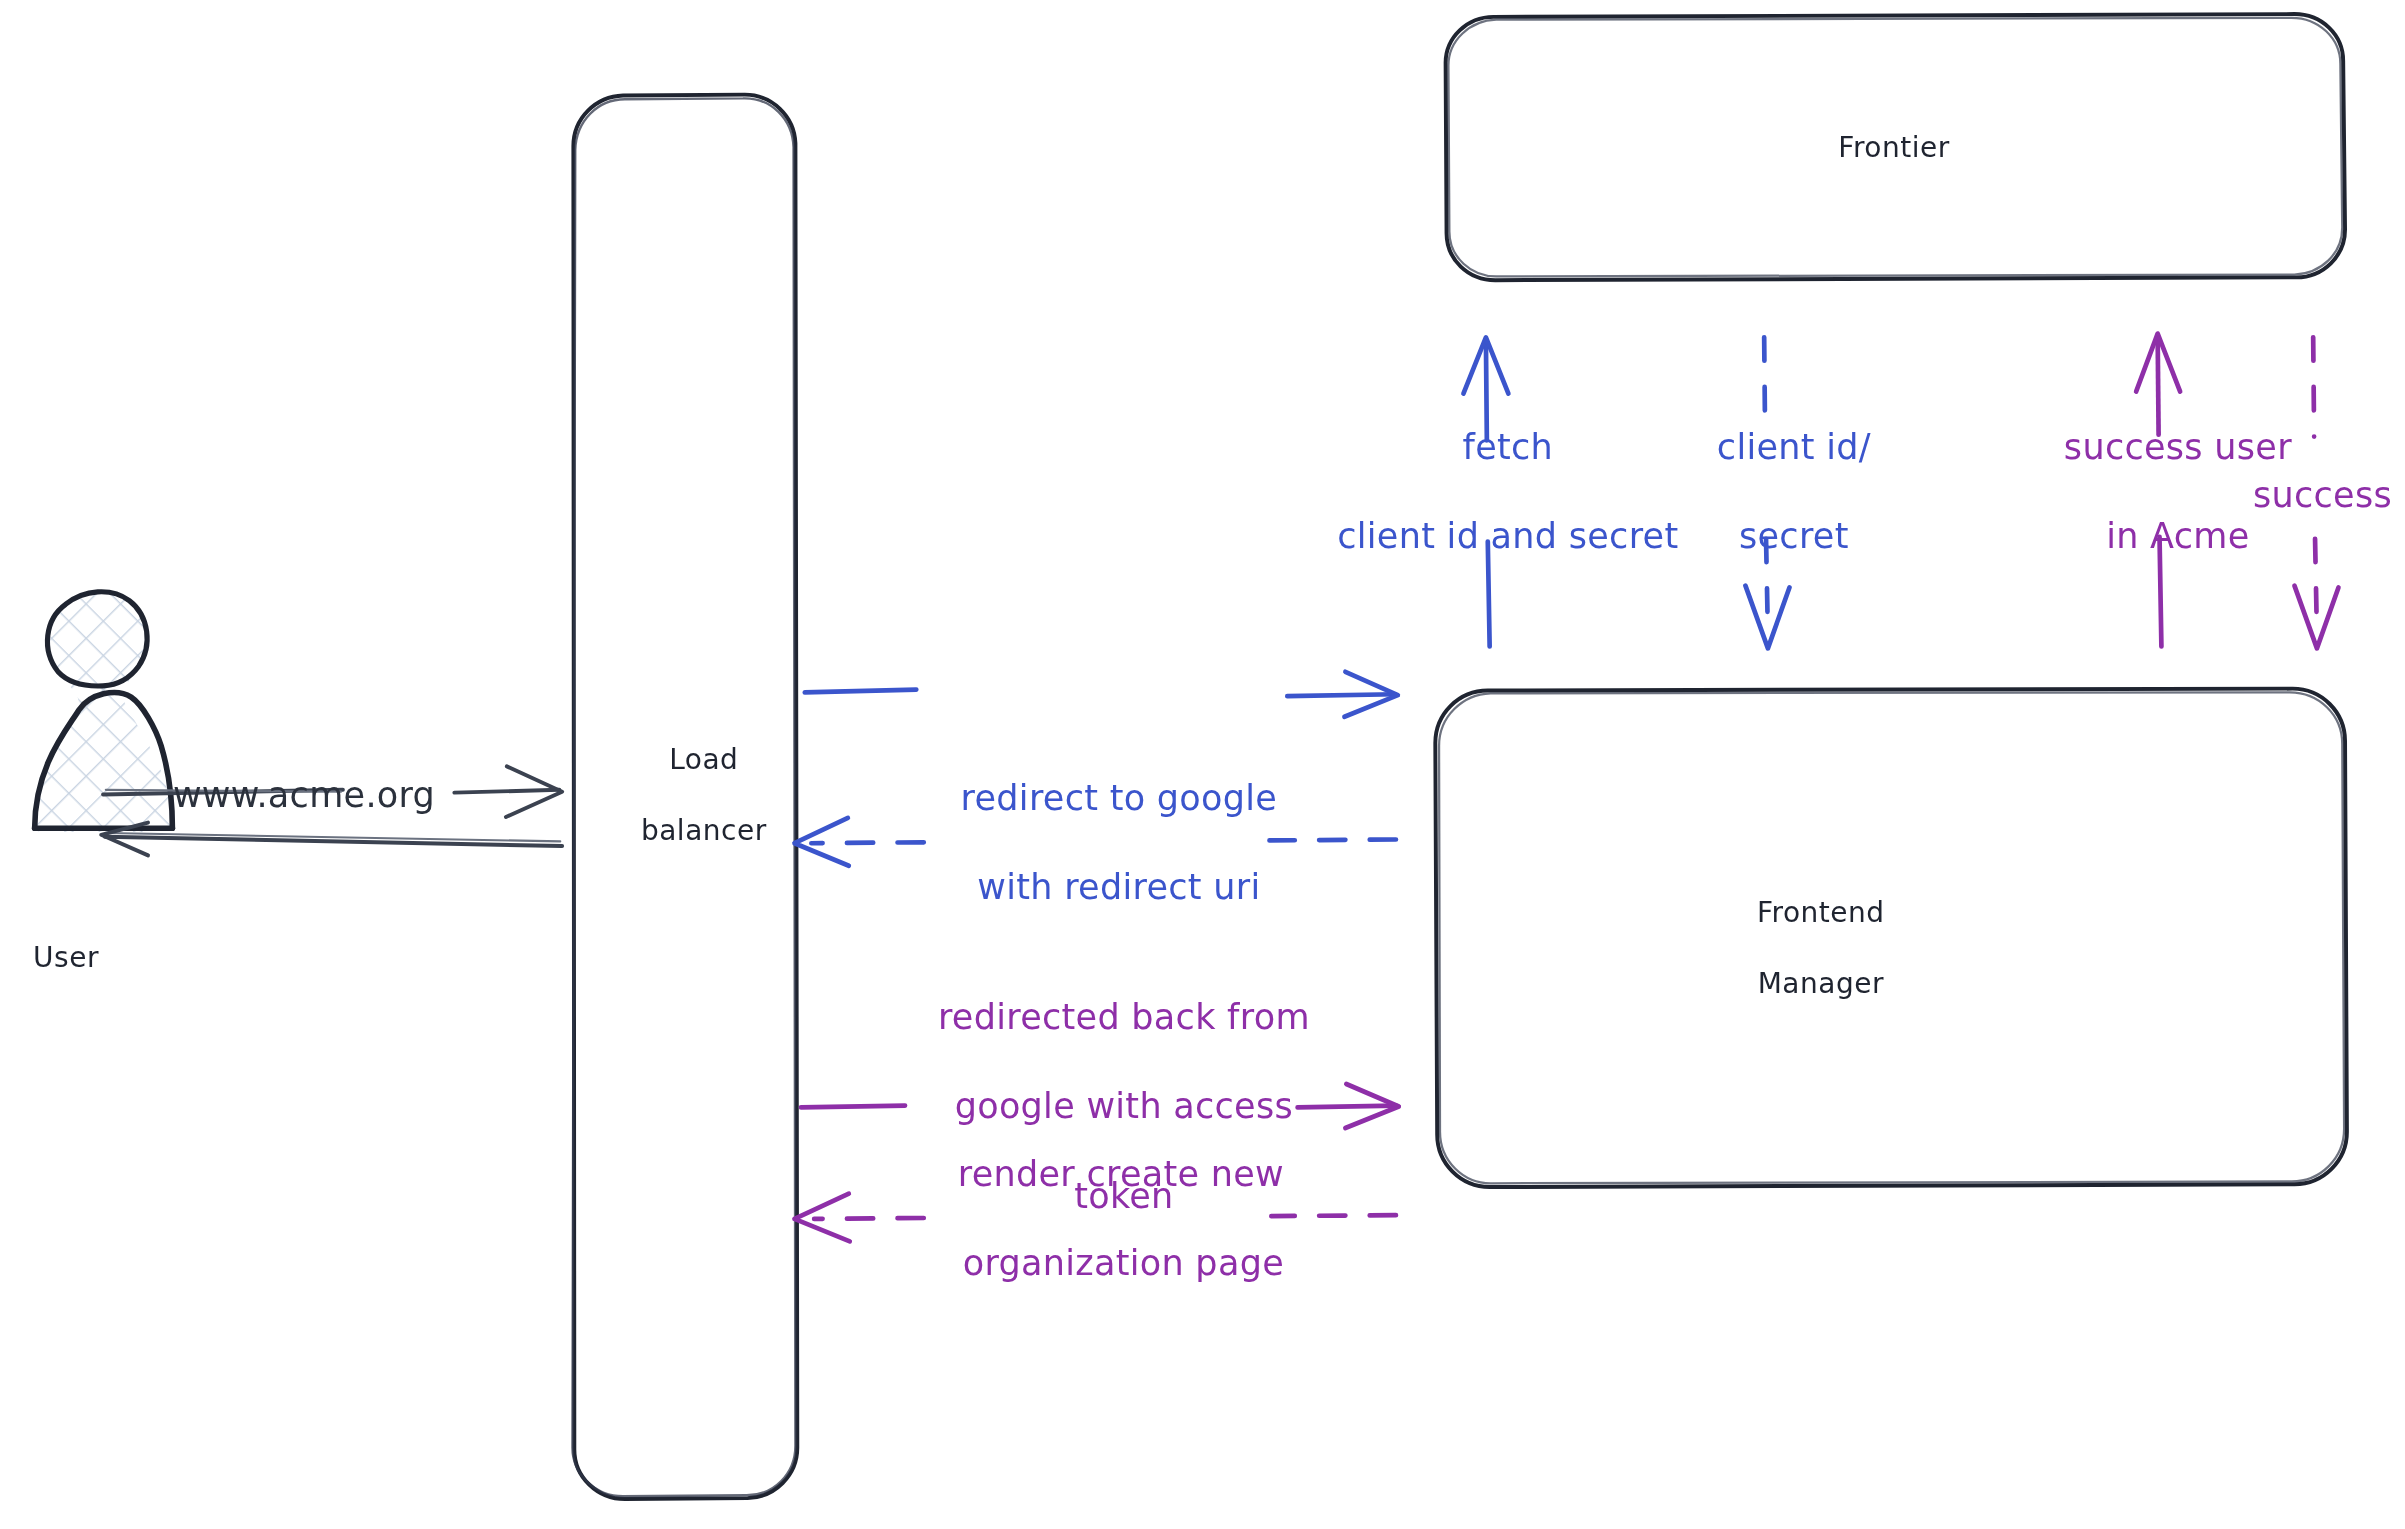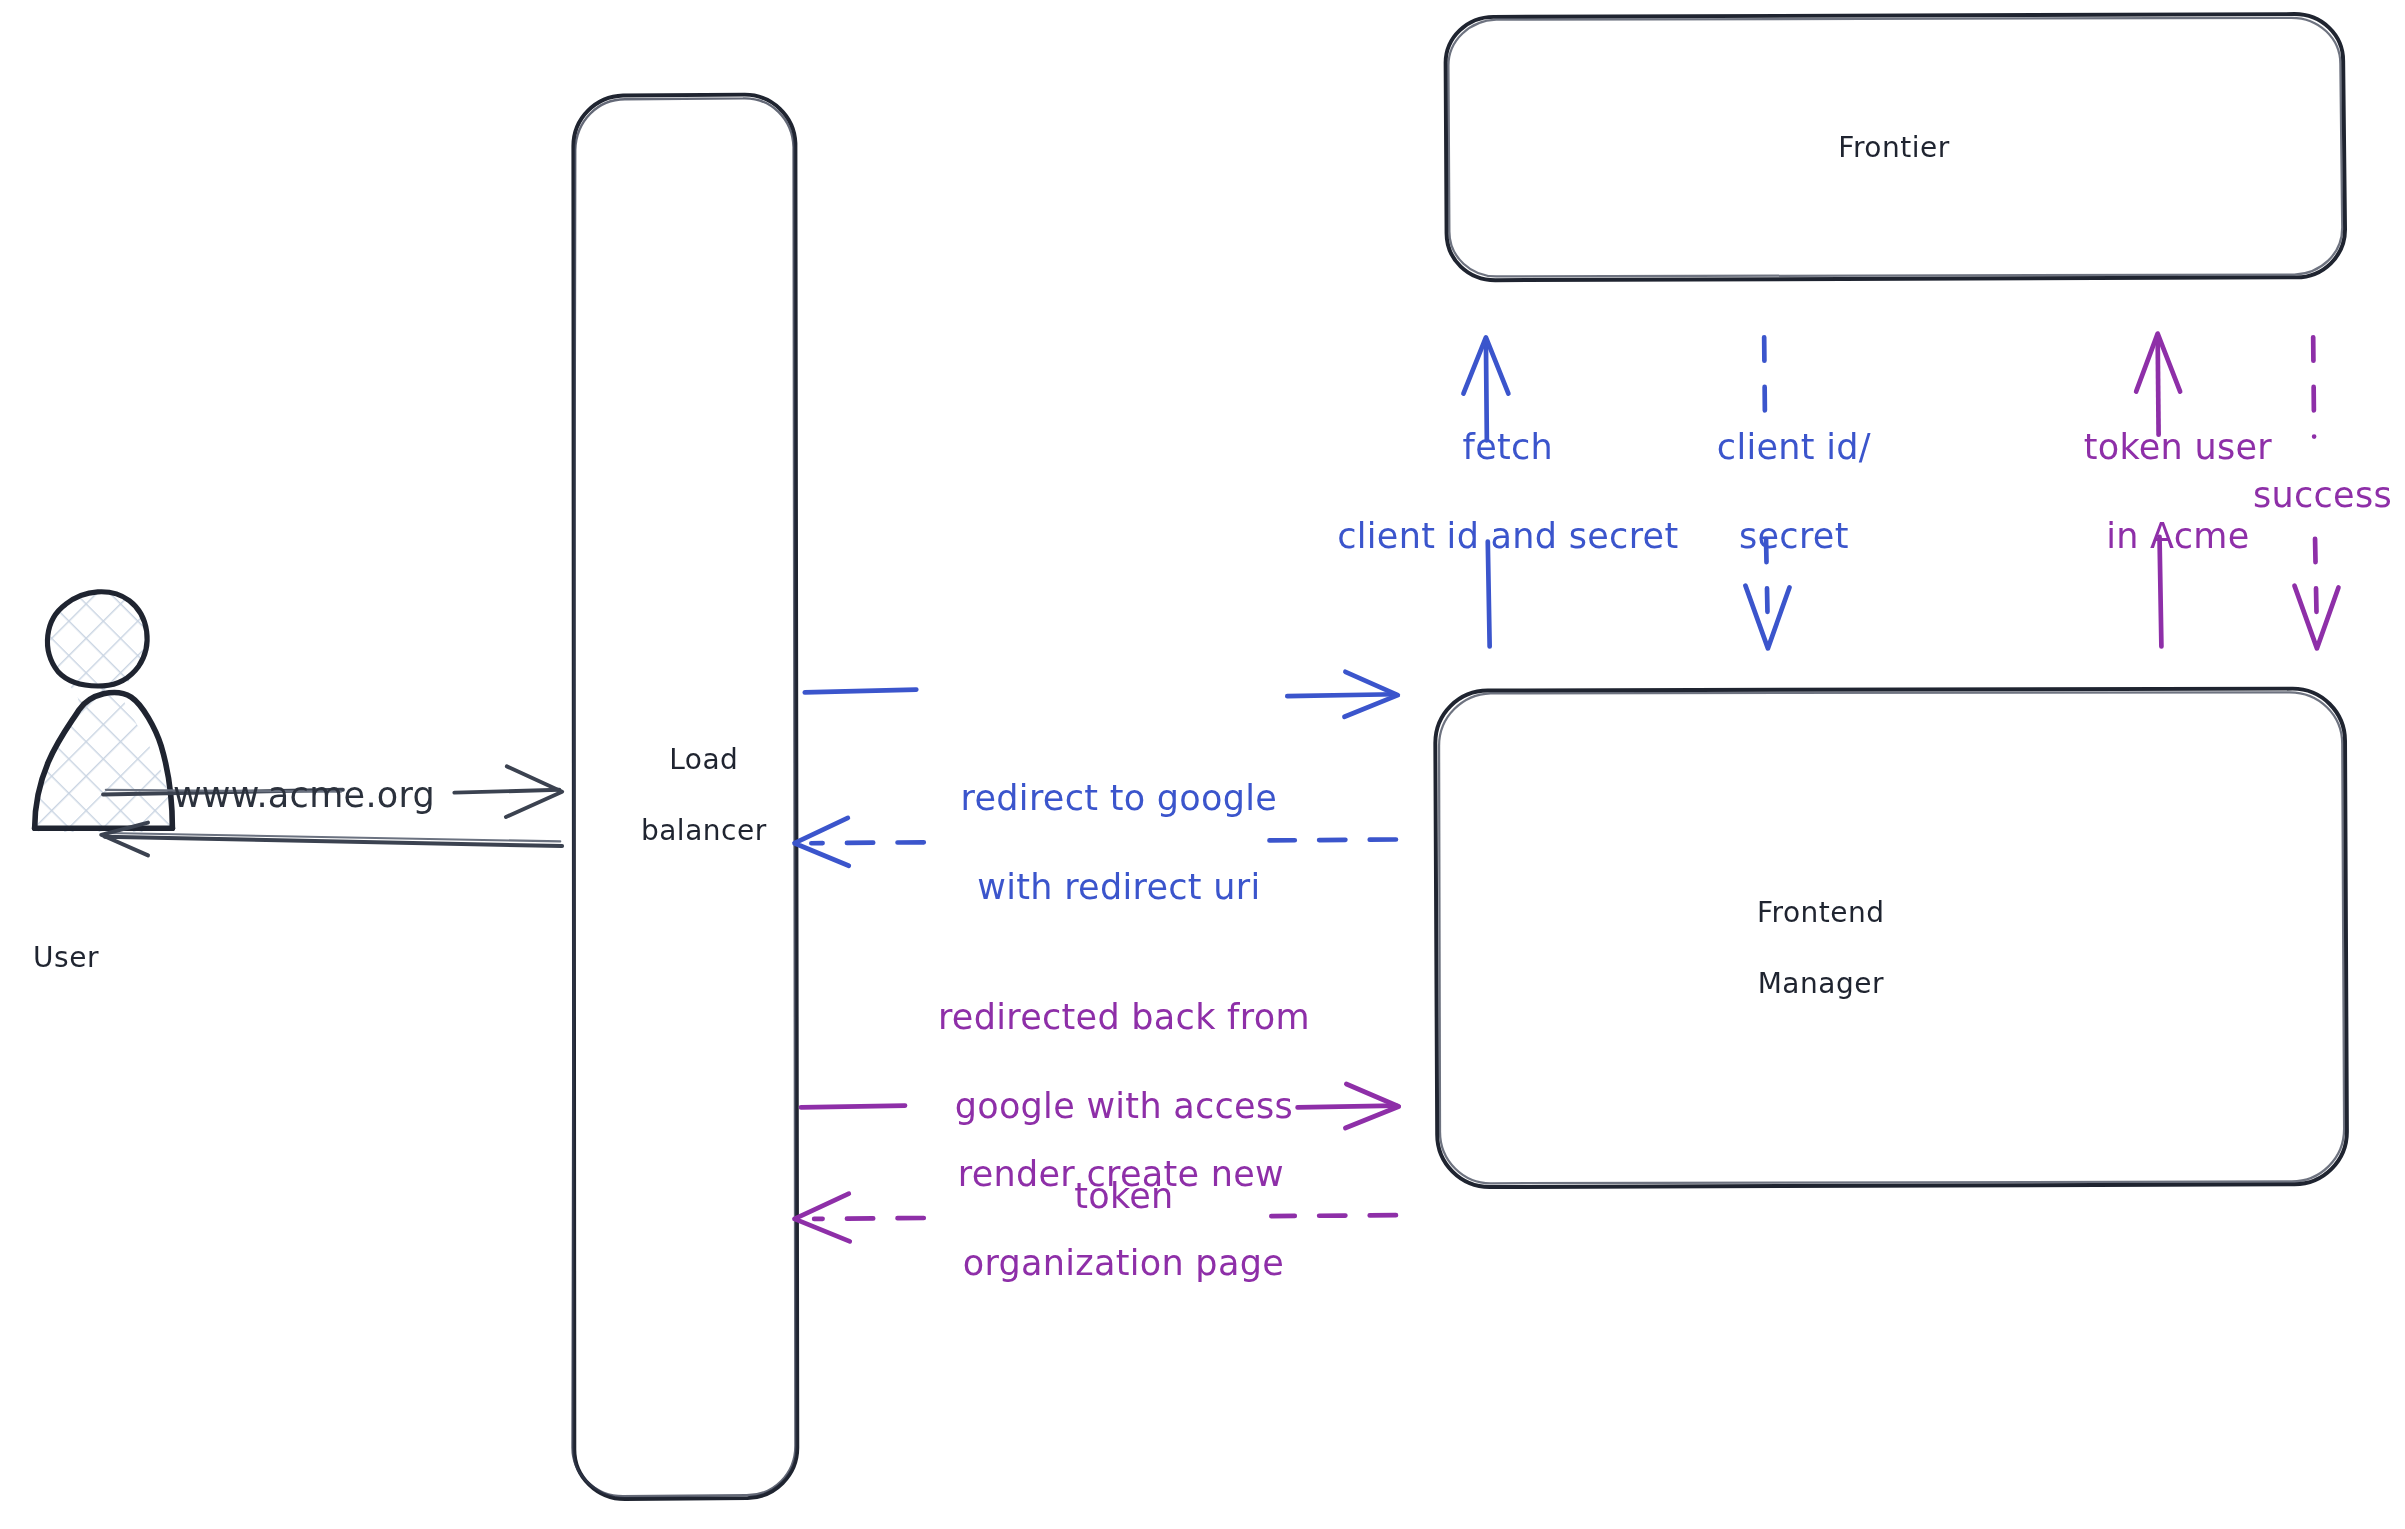--- a/index.html
+++ b/index.html
@@ -204,20 +204,20 @@
     <span>fetch</span><br>
     <span>client id and secret</span>
   </div>
 
   <div class="edge-label blue center-mid" style="left:1771px; top:492px;">
     <span>client id/</span><br>
     <span>secret</span>
   </div>
 
   <div class="edge-label purple center-mid" style="left:2155px; top:492px;">
-    <span>token user</span><br>
+    <span>success user</span><br>
     <span>in Acme</span>
   </div>
 
   <div class="edge-label purple left-mid" style="left:2253px; top:495px;">success</div>
 
 </div>
 
 
 </body></html>

